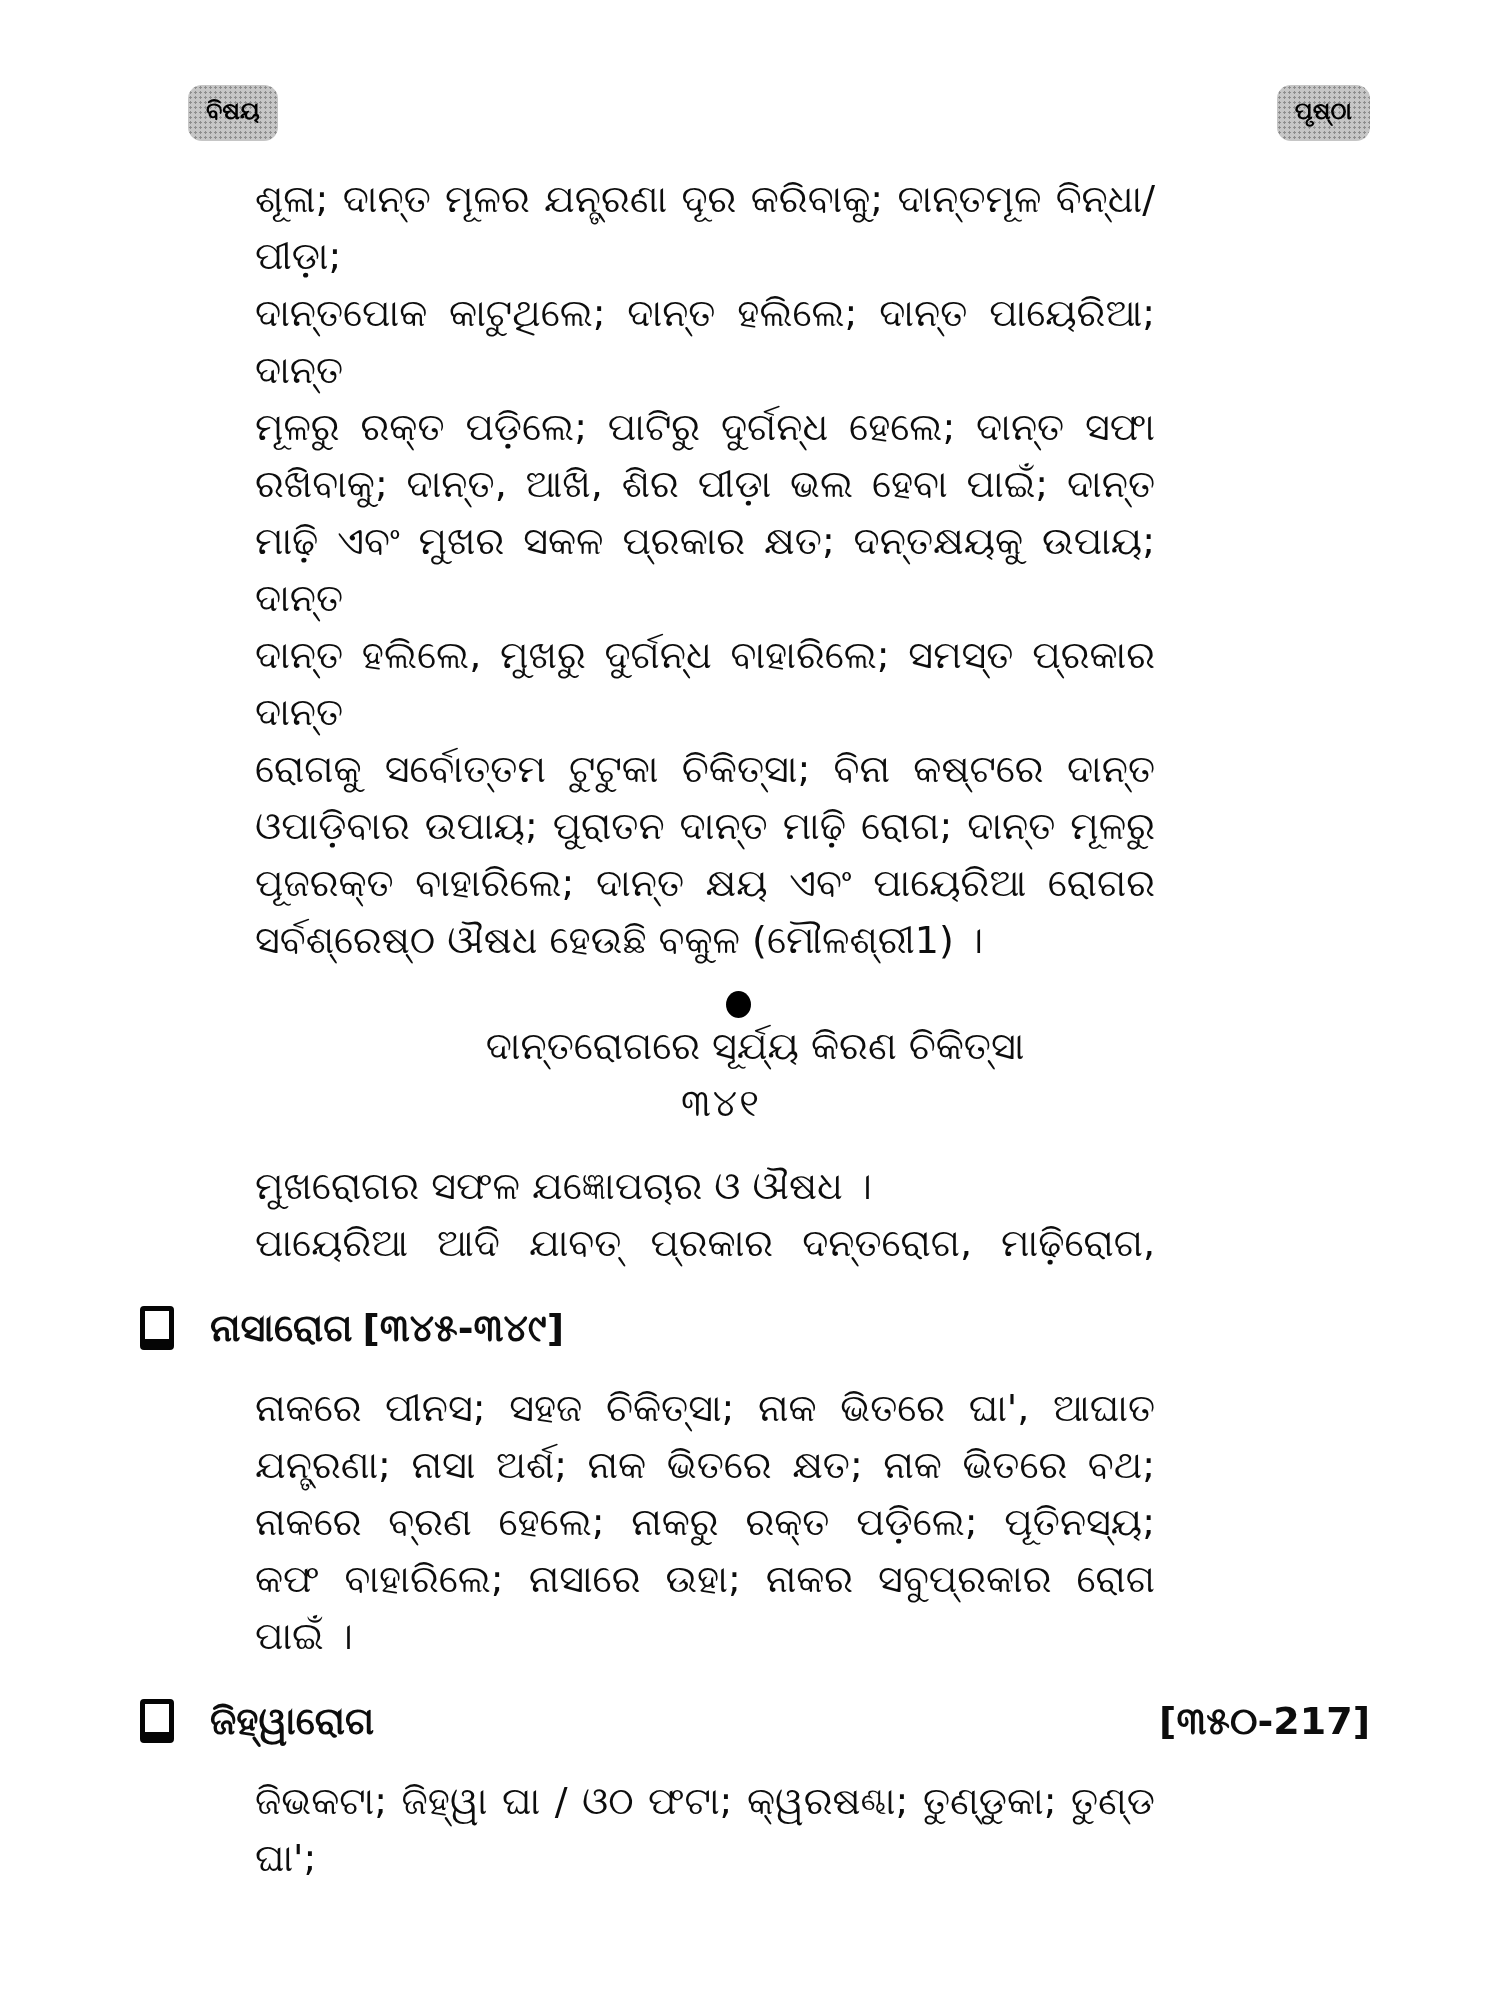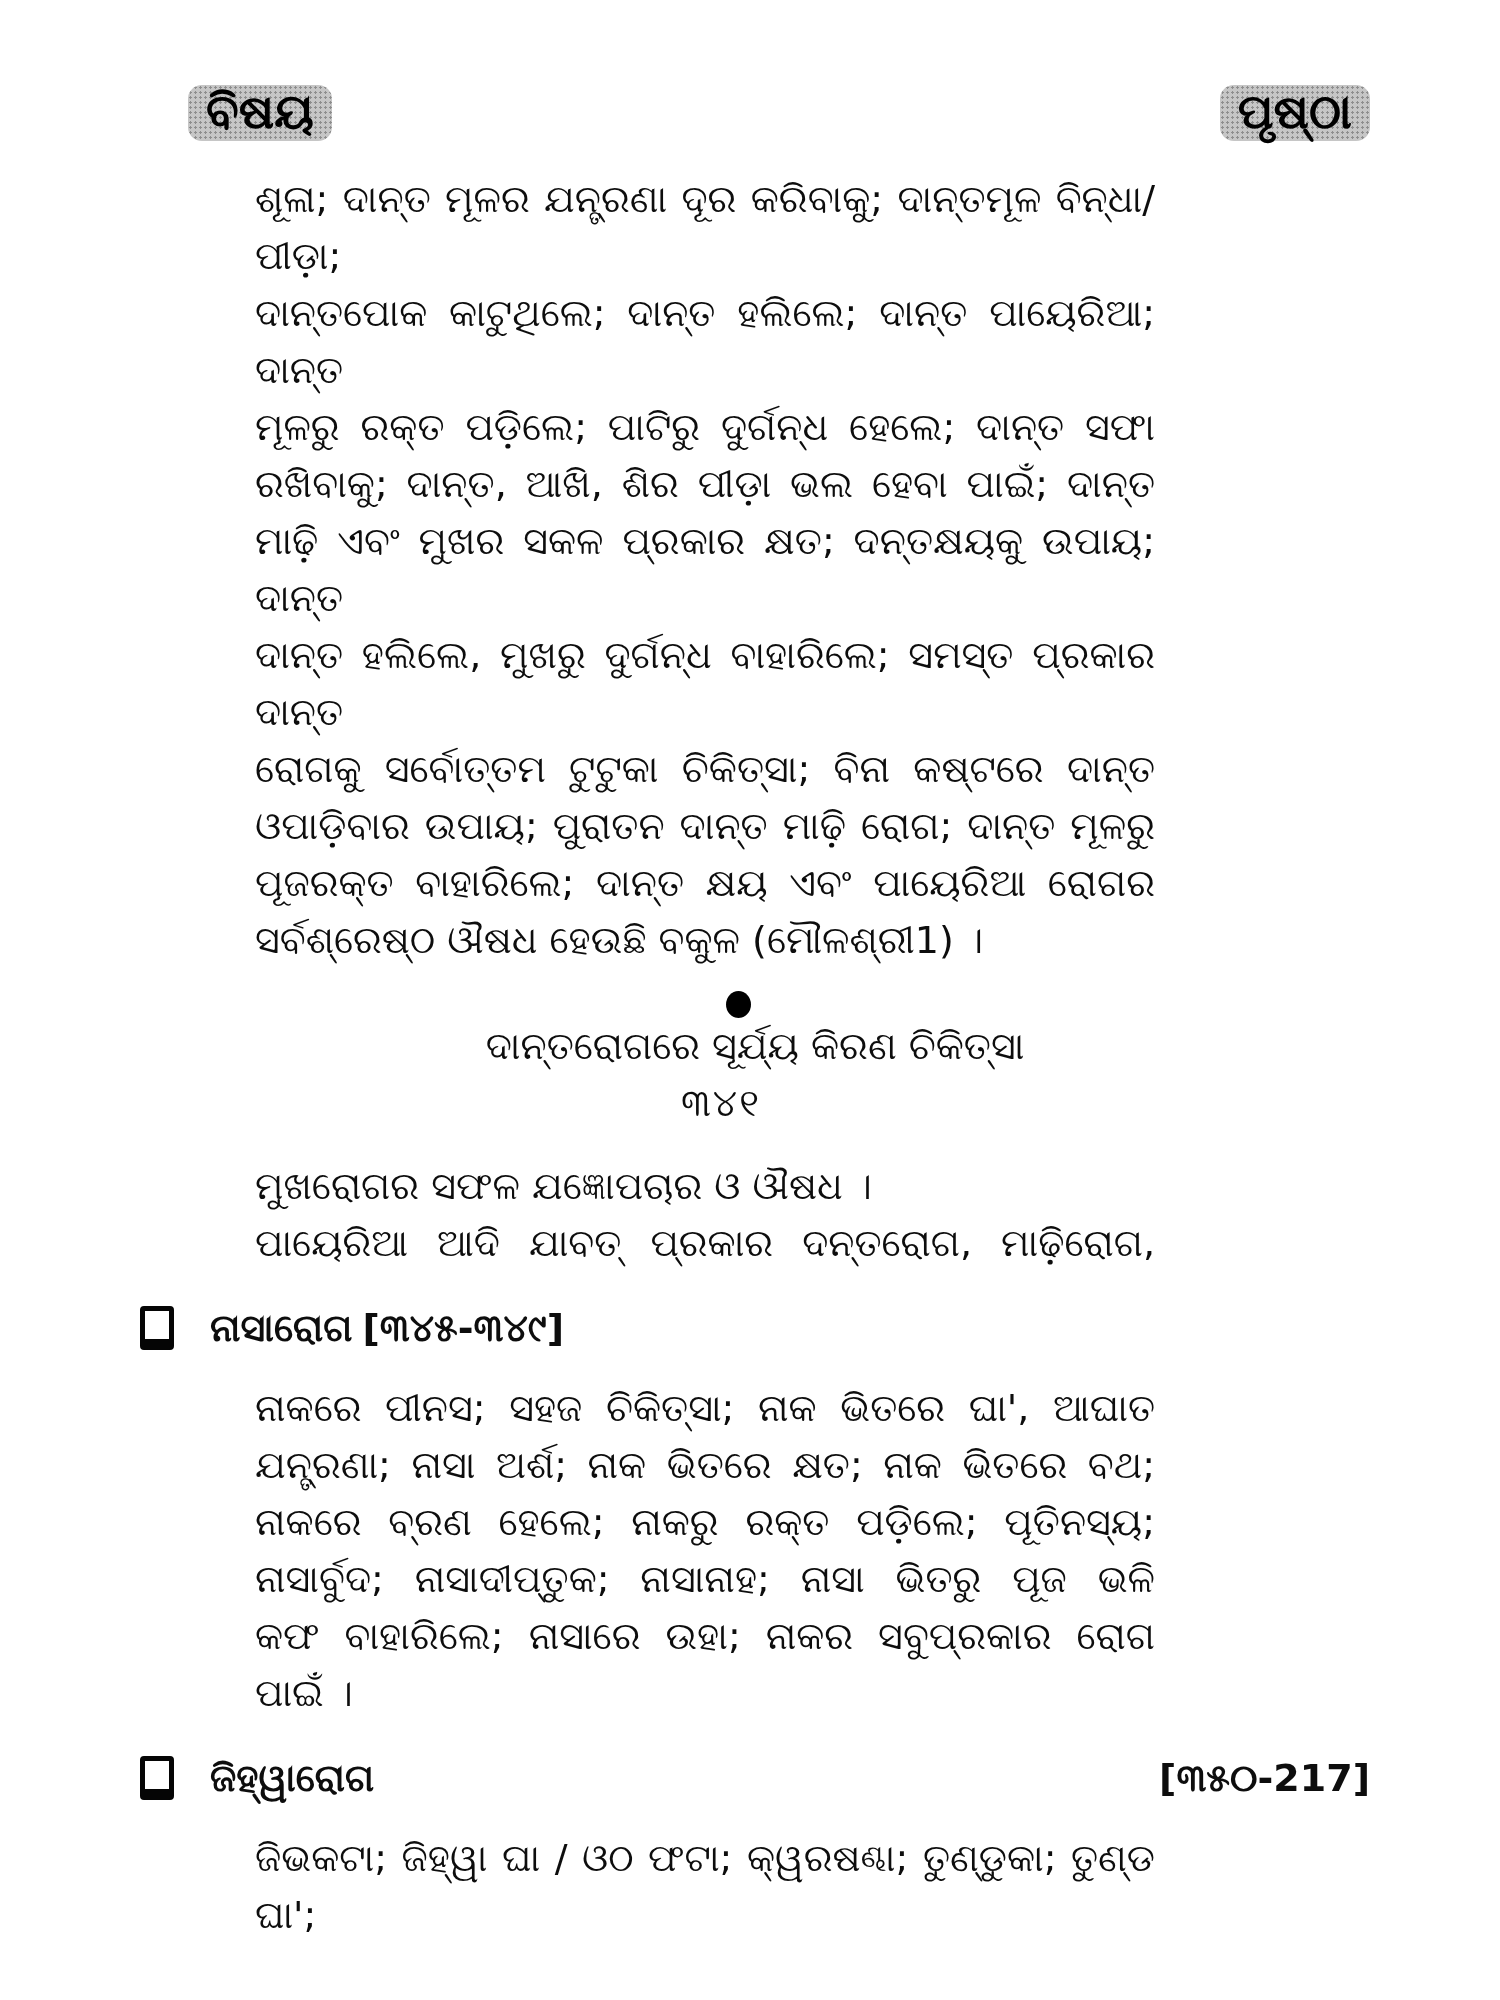--- a/index.html
+++ b/index.html
@@ -16,21 +16,21 @@
   }
   
   .hdr-row{
     display:flex;justify-content:space-between;align-items:flex-start;
     margin-left:48px; 
     height:58px;
   }
   .chip{
     display:inline-block;
     padding:6px 18px 10px 18px;
-    font-size:48px;font-weight:bold;line-height:40px;
+    font-size:24px;font-weight:bold;line-height:40px;
     color:#000;
     border-radius:14px;
     background-color:#c6c6c6;
     background-image:radial-gradient(circle,#8d8d8d 1.1px,rgba(0,0,0,0) 1.4px);
     background-size:5px 5px;
   }
   
   .para{
     margin-left:115px; 
     width:900px;
@@ -112,21 +112,20 @@
 
   <div class="sec">
     <span class="sq"></span>
     <span>ନାସାରୋଗ</span>
     <span class="range-inline">[୩୪୫-୩୪୯]</span>
   </div>
   <div class="para gap-sm">
     <div class="line fill">ନାକରେ ପୀନସ; ସହଜ ଚିକିତ୍ସା; ନାକ ଭିତରେ ଘା', ଆଘାତ</div>
     <div class="line fill">ଯନ୍ତ୍ରଣା; ନାସା ଅର୍ଶ; ନାକ ଭିତରେ କ୍ଷତ; ନାକ ଭିତରେ ବଥ;</div>
     <div class="line fill">ନାକରେ ବ୍ରଣ ହେଲେ; ନାକରୁ ରକ୍ତ ପଡ଼ିଲେ; ପୂତିନସ୍ୟ;</div>
-    <div class="line fill">ନାସାର୍ବୁଦ; ନାସାଦୀପ୍ତୁକ; ନାସାନାହ; ନାସା ଭିତରୁ ପୂଜ ଭଳି</div>
     <div class="line fill">କଫ ବାହାରିଲେ; ନାସାରେ ଉହା; ନାକର ସବୁପ୍ରକାର ରୋଗ</div>
     <div class="line">ପାଇଁ ।</div>
   </div>
 
   <div class="sec gap-md">
     <span class="sq"></span>
     <span>ଜିହ୍ୱାରୋଗ</span>
     <span class="range-right">[୩୫୦-217]</span>
   </div>
   <div class="para gap-sm">

